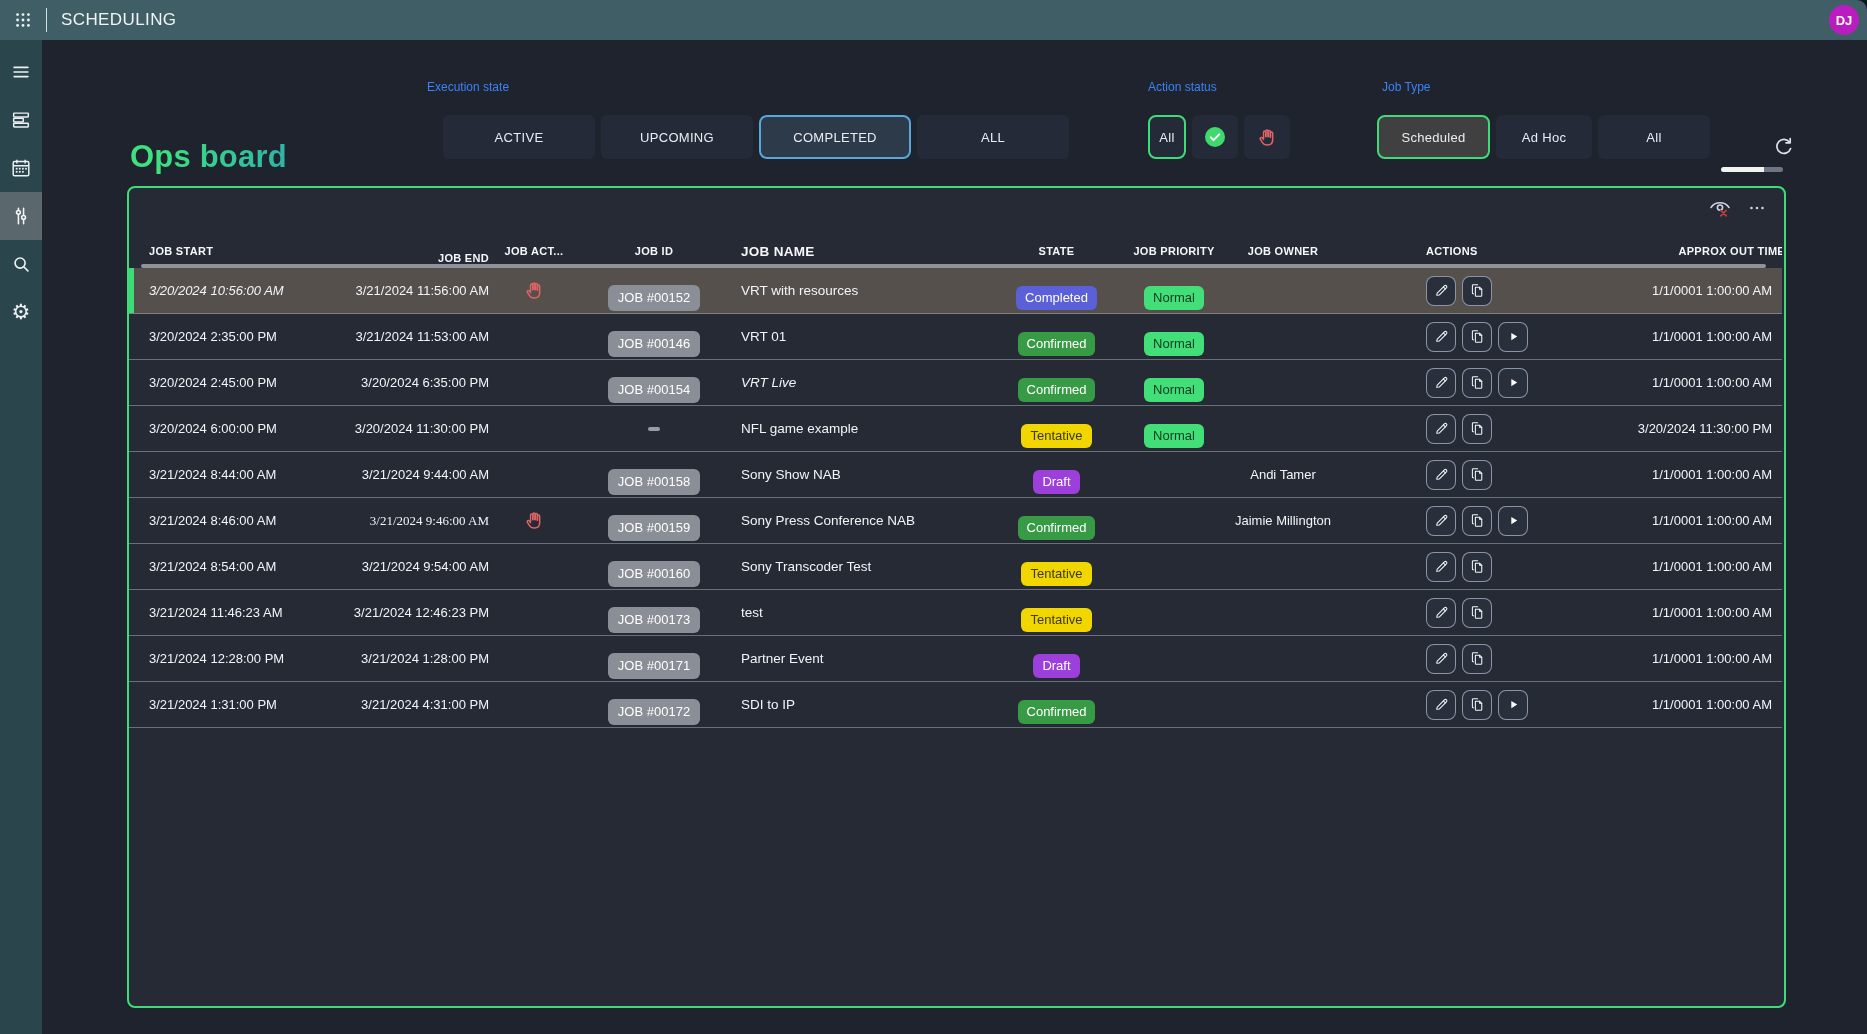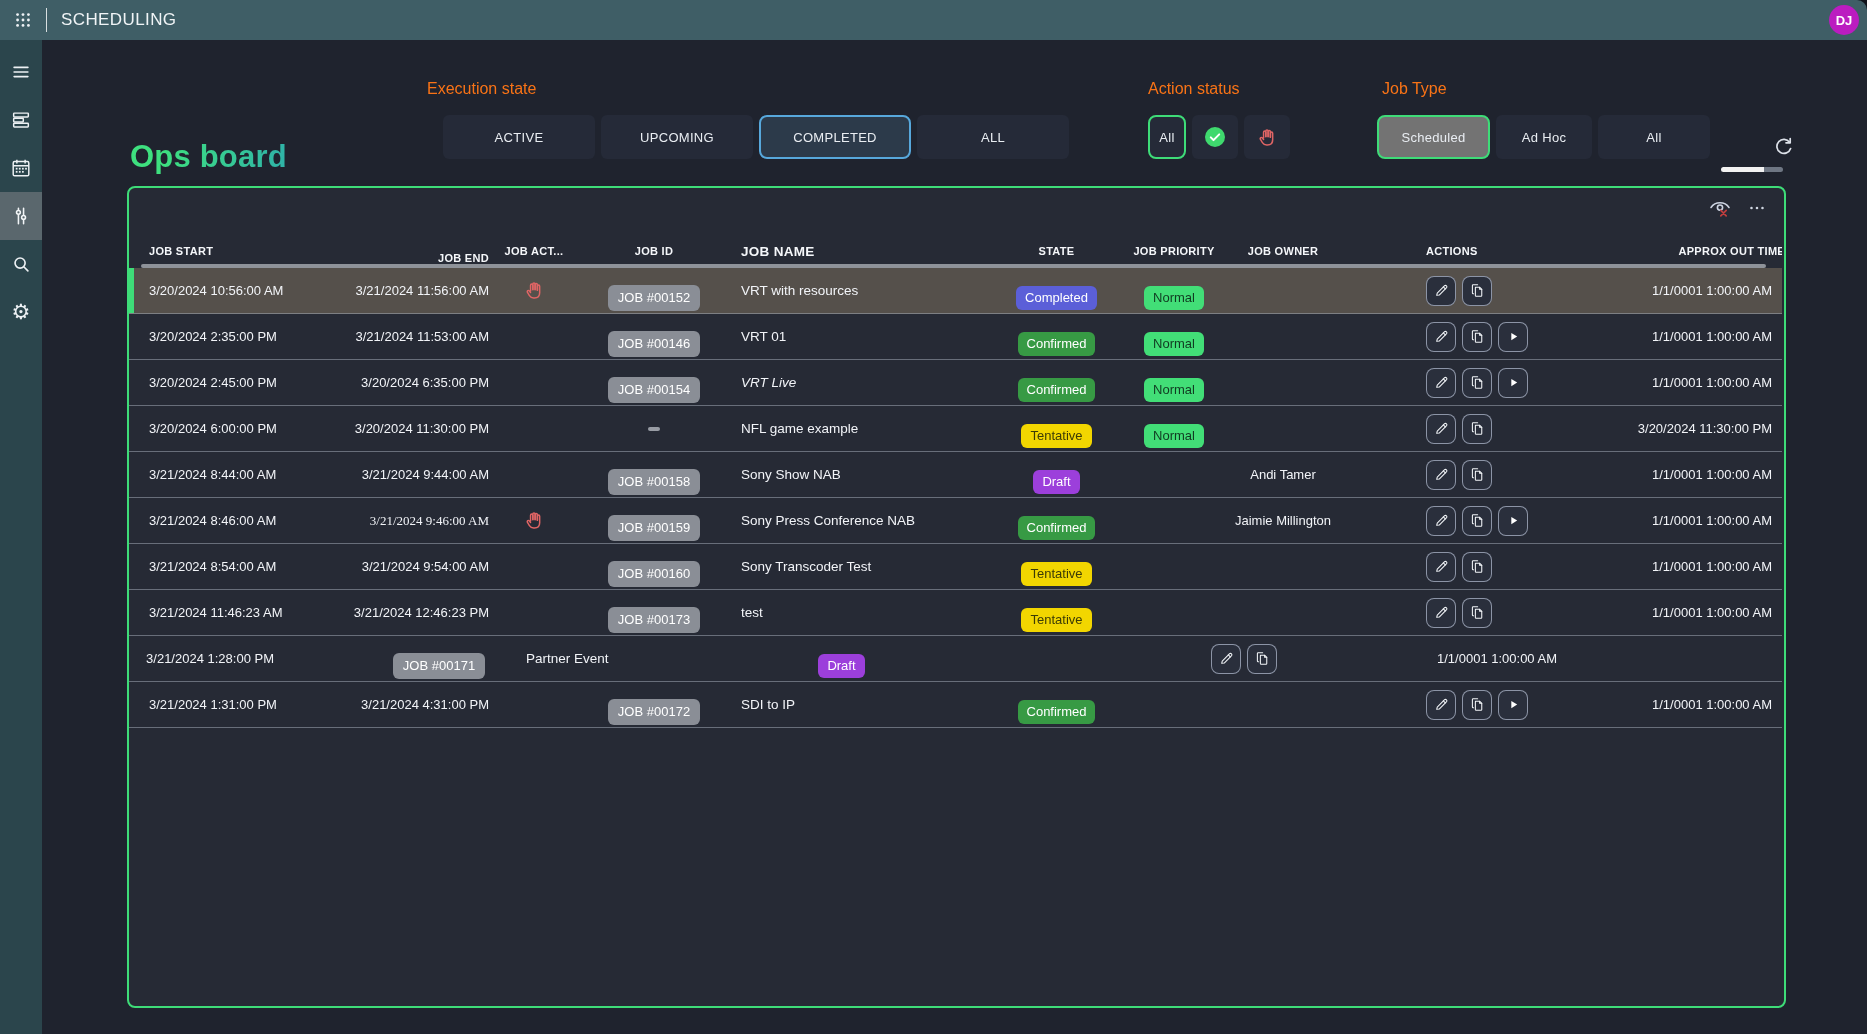--- a/index.html
+++ b/index.html
@@ -20,27 +20,27 @@
            display:flex;flex-direction:column;padding-top:8px;box-sizing:border-box;}
   .side-item{width:42px;height:48px;display:flex;align-items:center;justify-content:center;cursor:pointer;}
   .side-item.active{background:#5A676D;}
   .icon{display:inline-flex;align-items:center;justify-content:center;}
   .icon svg{display:block;}
 
   
   .main{position:absolute;left:42px;top:40px;width:1825px;height:994px;background:#1F232E;}
   .page-title{position:absolute;left:88px;top:78px;font-size:31px;font-weight:800;letter-spacing:.2px;
               background:linear-gradient(90deg,#3EE07F 20%,#2FB3A8);-webkit-background-clip:text;background-clip:text;color:transparent;}
-  .group-label{position:absolute;top:40px;font-size:16px;color:#f97316;}
+  .group-label{position:absolute;top:40px;font-size:12px;color:#3b82f6;}
   .btn-row{position:absolute;top:75px;display:flex;gap:6px;height:44px;align-items:center;}
   .btn{box-sizing:border-box;height:44px;display:flex;align-items:center;justify-content:center;
        background:#252A38;border:none;color:#E9EDF2;font-size:13px;border-radius:6px;cursor:pointer;letter-spacing:.3px;}
   .btn.sel-blue{background:#2C3A4A;border:2px solid #57A8DC;border-radius:8px;}
   .btn.sel-green{border:2px solid #3EDC78;border-radius:8px;}
-  .btn.bg-green{background:#737373;}
+  .btn.bg-green{background:#404040;}
   .refresh-btn{position:absolute;left:1727px;top:92px;width:30px;height:30px;background:none;border:none;cursor:pointer;
                display:flex;align-items:center;justify-content:center;}
   .progress{position:absolute;left:1679px;top:127px;width:62px;height:5px;border-radius:3px;overflow:hidden;display:flex;}
   .progress .p-fill{background:#F2F2F2;}
   .progress .p-rest{flex:1;background:#6E7683;}
 
   
   .panel{position:absolute;left:85px;top:146px;width:1659px;height:822px;box-sizing:border-box;
          border:2px solid #3EDC78;border-radius:8px;background:#262A35;}
   .panel-icons{position:absolute;top:8px;right:16px;display:flex;gap:14px;align-items:center;}
@@ -271,21 +271,21 @@
           <div class="th al-left c-actions" style="width: 260px;">
             <span>ACTIONS</span>
           </div>
           <div class="th al-right c-approx-out" style="width: 185px;">
             <span>APPROX OUT TIME</span>
           </div>
         </div>
       <div class="hscroll"></div>
       <div class="rows" id="rows">
           <div class="trow selected">
-            <div class="td al-left c-job-start" style="width: 215px;">3/20/2024 10:56:00 AM</div>
+            <div class="td al-left c-job-start" style="width: 215px; font-style: italic;">3/20/2024 10:56:00 AM</div>
             <div class="td al-right c-job-end" style="width: 145px;">3/21/2024 11:56:00 AM</div>
             <div class="td al-center c-job-action" style="width: 90px;">
               <span class="icon">
                 <svg width="21" height="21" viewBox="0 0 24 24" fill="none" stroke="#E06565" stroke-width="1.7" stroke-linecap="round" stroke-linejoin="round">
                   <path d="M7.5 12.5V6a1.3 1.3 0 0 1 2.6 0v5"></path>
                   <path d="M10.1 11V4.6a1.3 1.3 0 0 1 2.6 0V11"></path>
                   <path d="M12.7 11V5.4a1.3 1.3 0 0 1 2.6 0v6.3"></path>
                   <path d="M15.3 11.7V7a1.3 1.3 0 0 1 2.6 0v7.5c0 3.6-2.4 6-6 6h-.8c-2.3 0-3.7-.8-4.9-2.7l-2.4-3.9a1.4 1.4 0 0 1 2.3-1.5l1.4 1.9"></path>
                 </svg>
               </span>
@@ -590,20 +590,21 @@
                     <path d="M9 7.5h6.2L18 10.3V19a1 1 0 0 1-1 1h-7a1 1 0 0 1-1-1V8.5a1 1 0 0 1 1-1z"></path>
                     <path d="M15 7.5V10.3h3"></path>
                     <path d="M6.5 16.5h-.7a1 1 0 0 1-1-1V5a1 1 0 0 1 1-1h6.4"></path>
                   </svg>
                 </span>
               </button>
             </div>
             <div class="td al-right c-approx-out" style="width: 185px;">1/1/0001 1:00:00 AM</div>
           </div>
           <div class="trow">
+            <div class="td al-left c-job-start" style="width: 215px;">3/21/2024 12:28:00 PM</div>
             <div class="td al-right c-job-end" style="width: 145px;">3/21/2024 1:28:00 PM</div>
             <div class="td al-center c-job-action" style="width: 90px;"></div>
             <div class="td al-center c-job-id" style="width: 150px;">
               <span class="badge id">JOB #00171</span>
             </div>
             <div class="td al-left c-job-name" style="width: 265px;">Partner Event</div>
             <div class="td al-center c-state" style="width: 125px;">
               <span class="badge" style="background: rgb(156, 63, 219); color: rgb(255, 255, 255);">Draft</span>
             </div>
             <div class="td al-center c-priority" style="width: 110px;"></div>

